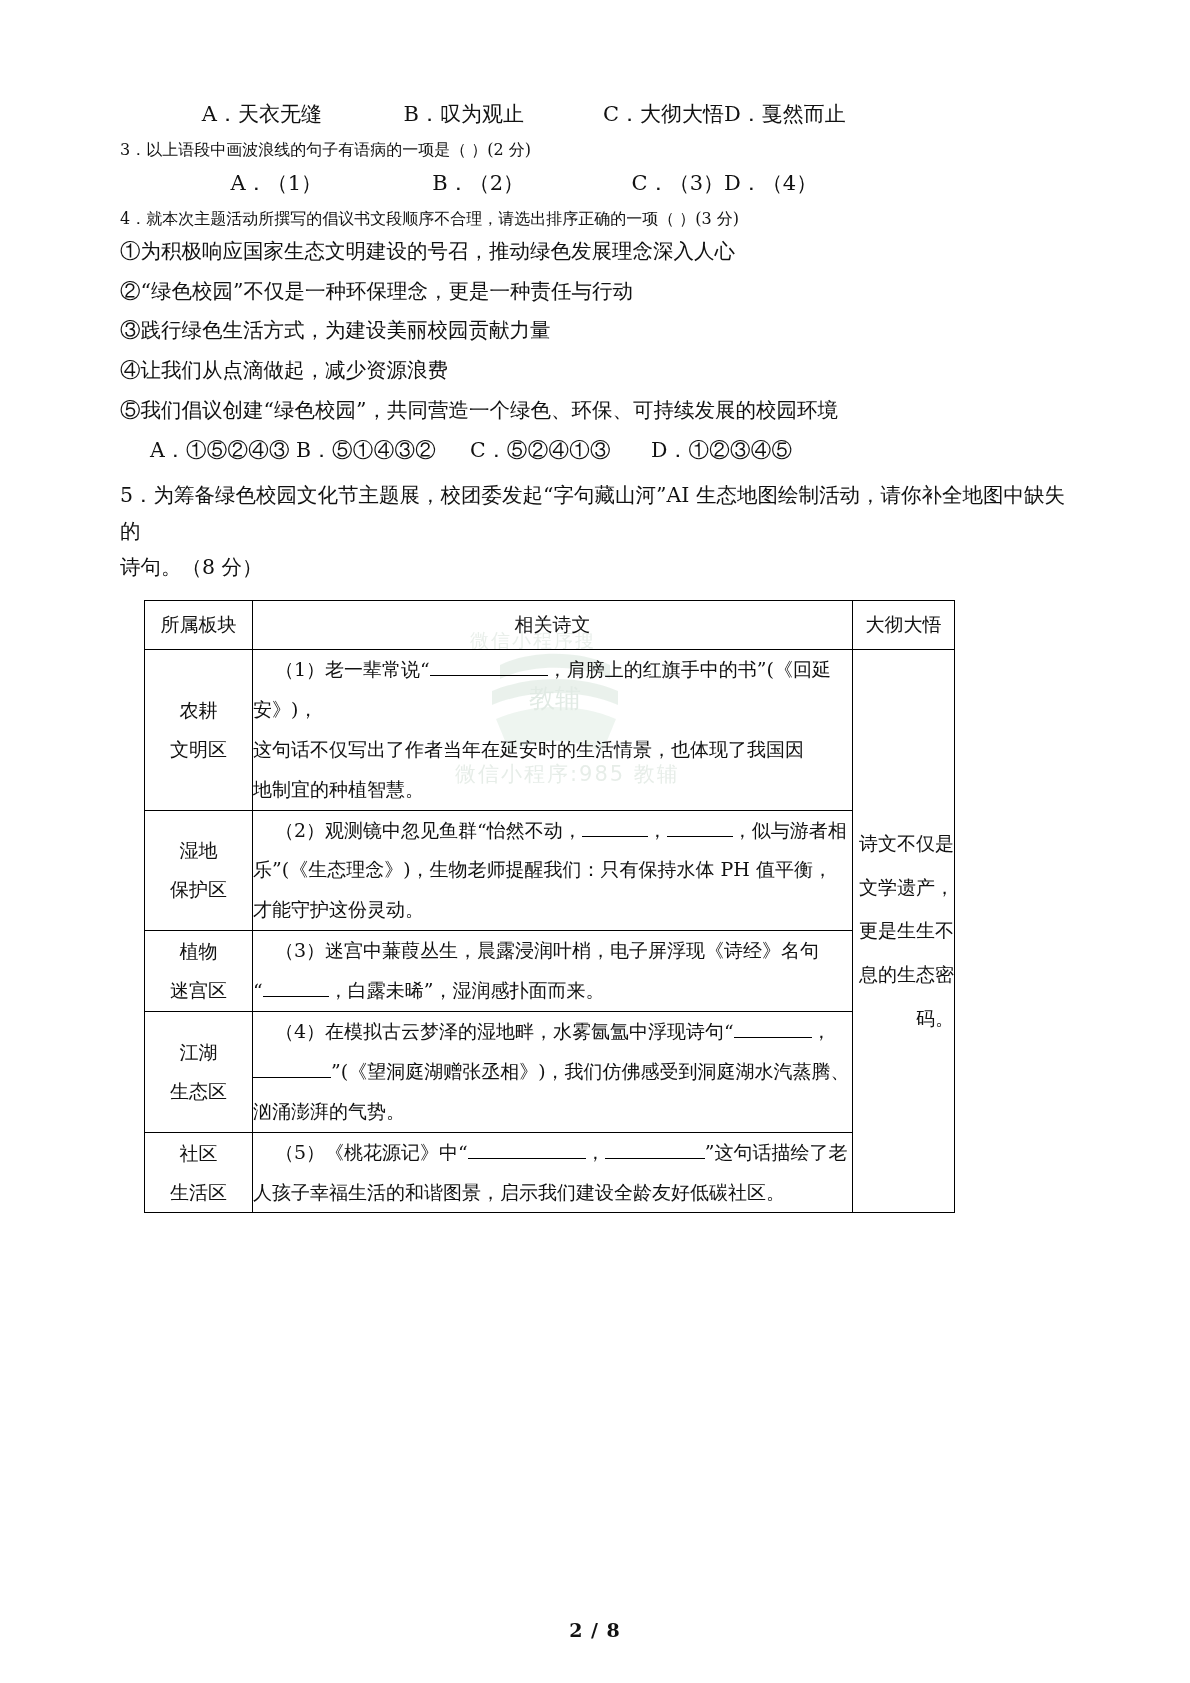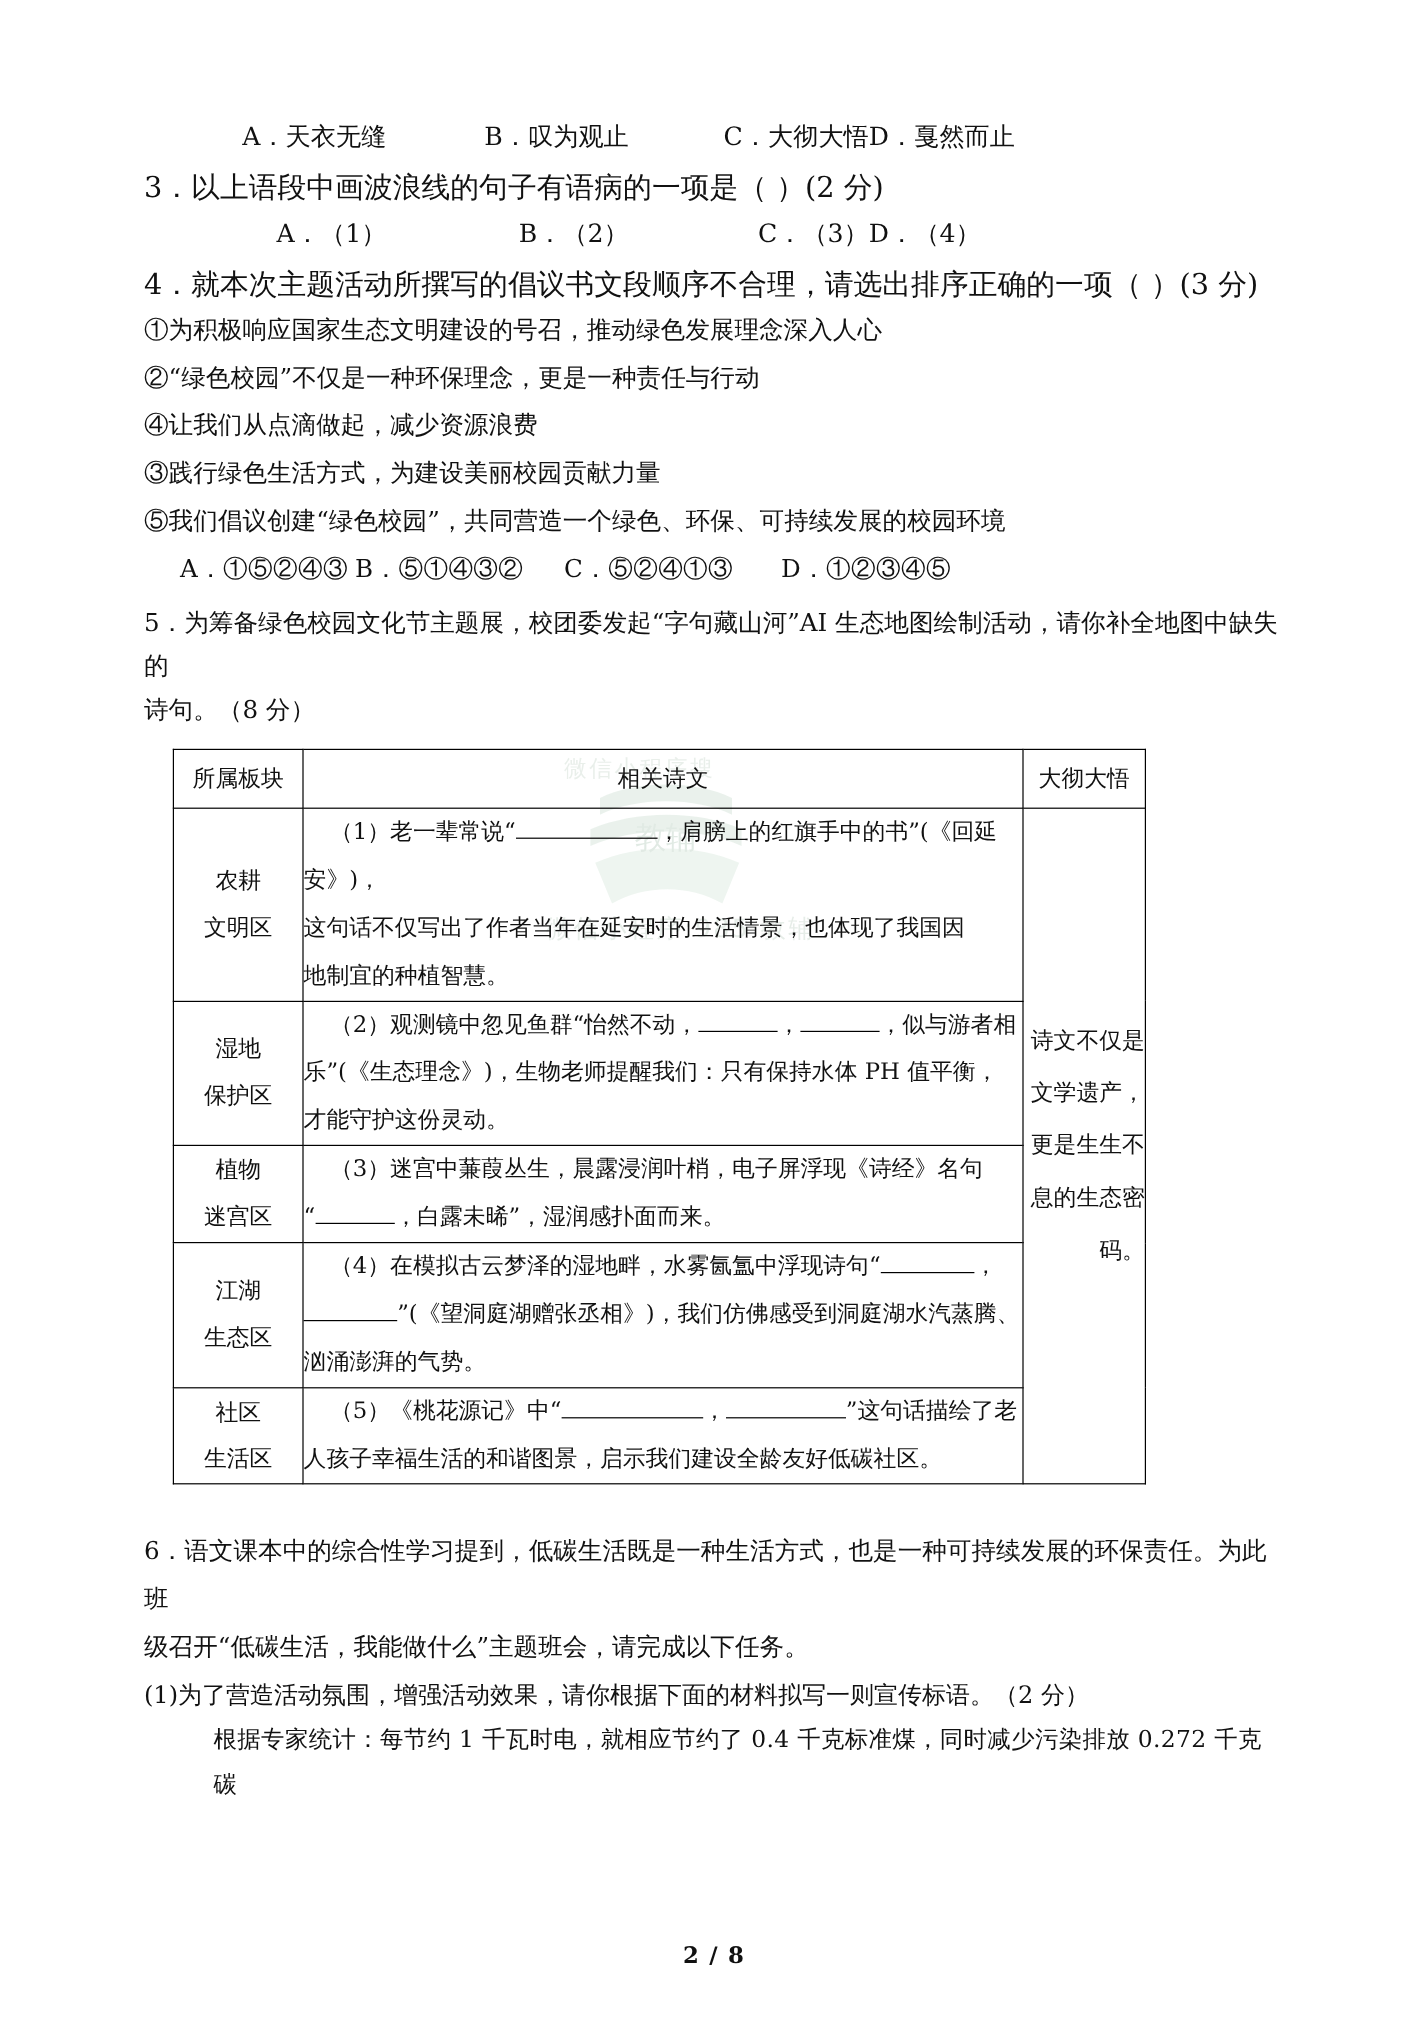--- a/index.html
+++ b/index.html
@@ -18,21 +18,21 @@
   }
   .page {
     position: relative;
     width: 1190px;
     height: 1683px;
     box-sizing: border-box;
     padding: 100px 120px 40px 120px;
   }
   .q-line {
     margin: 0 0 7px 0;
-    font-size: 24px;
+    font-size: 16px;
     line-height: 1.5;
   }
   .opts-row {
     display: flex;
     margin: 0 0 10px 0;
     padding-left: 22px;
     font-size: 21px;
     text-align: right;
   }
   .opts-row .opt {
@@ -209,22 +209,22 @@
   <div class="opts-row">
     <span class="opt opt-a">A．（1）</span>
     <span class="opt opt-b">B．（2）</span>
     <span class="opt opt-c">C．（3）</span>
     <span class="opt opt-d">D．（4）</span>
   </div>
 
   <div class="q-line">4．就本次主题活动所撰写的倡议书文段顺序不合理，请选出排序正确的一项（  ）(3 分)</div>
   <div class="num-item">①为积极响应国家生态文明建设的号召，推动绿色发展理念深入人心</div>
   <div class="num-item">②“绿色校园”不仅是一种环保理念，更是一种责任与行动</div>
+  <div class="num-item">③践行绿色生活方式，为建设美丽校园贡献力量</div>
   <div class="num-item">④让我们从点滴做起，减少资源浪费</div>
-  <div class="num-item">③践行绿色生活方式，为建设美丽校园贡献力量</div>
   <div class="num-item">⑤我们倡议创建“绿色校园”，共同营造一个绿色、环保、可持续发展的校园环境</div>
 
   <div class="answer-row">
     <span>A．①⑤②④③</span><span class="sp1"></span><span>B．⑤①④③②</span><span class="sp2"></span><span>C．⑤②④①③</span><span class="sp3"></span><span>D．①②③④⑤</span>
   </div>
 
   <div class="q5-intro">
     <span>5．为筹备绿色校园文化节主题展，校团委发起“字句藏山河”AI 生态地图绘制活动，请你补全地图中缺失的</span>
     <span class="second">诗句。（8 分）</span>
   </div>
@@ -313,21 +313,15 @@
           <div>生活区</div>
         </td>
         <td class="poem-cell">
           <p class="ind">（5）《桃花源记》中“<span class="blank b-xl"></span>，<span class="blank b-lg"></span>”这句话描绘了老</p>
           <p>人孩子幸福生活的和谐图景，启示我们建设全龄友好低碳社区。</p>
         </td>
       </tr>
     </tbody>
   </table>
 
-  <div class="q6-block">
-    <p>6．语文课本中的综合性学习提到，低碳生活既是一种生活方式，也是一种可持续发展的环保责任。为此班</p>
-    <p>级召开“低碳生活，我能做什么”主题班会，请完成以下任务。</p>
-    <p class="q6-sub">(1)为了营造活动氛围，增强活动效果，请你根据下面的材料拟写一则宣传标语。（2 分）</p>
-    <p class="q6-material">根据专家统计：每节约 1 千瓦时电，就相应节约了 0.4 千克标准煤，同时减少污染排放 0.272 千克碳</p>
-  </div>
 
   <div class="page-footer">2 / 8</div>
 </div>
 
 </body></html>

